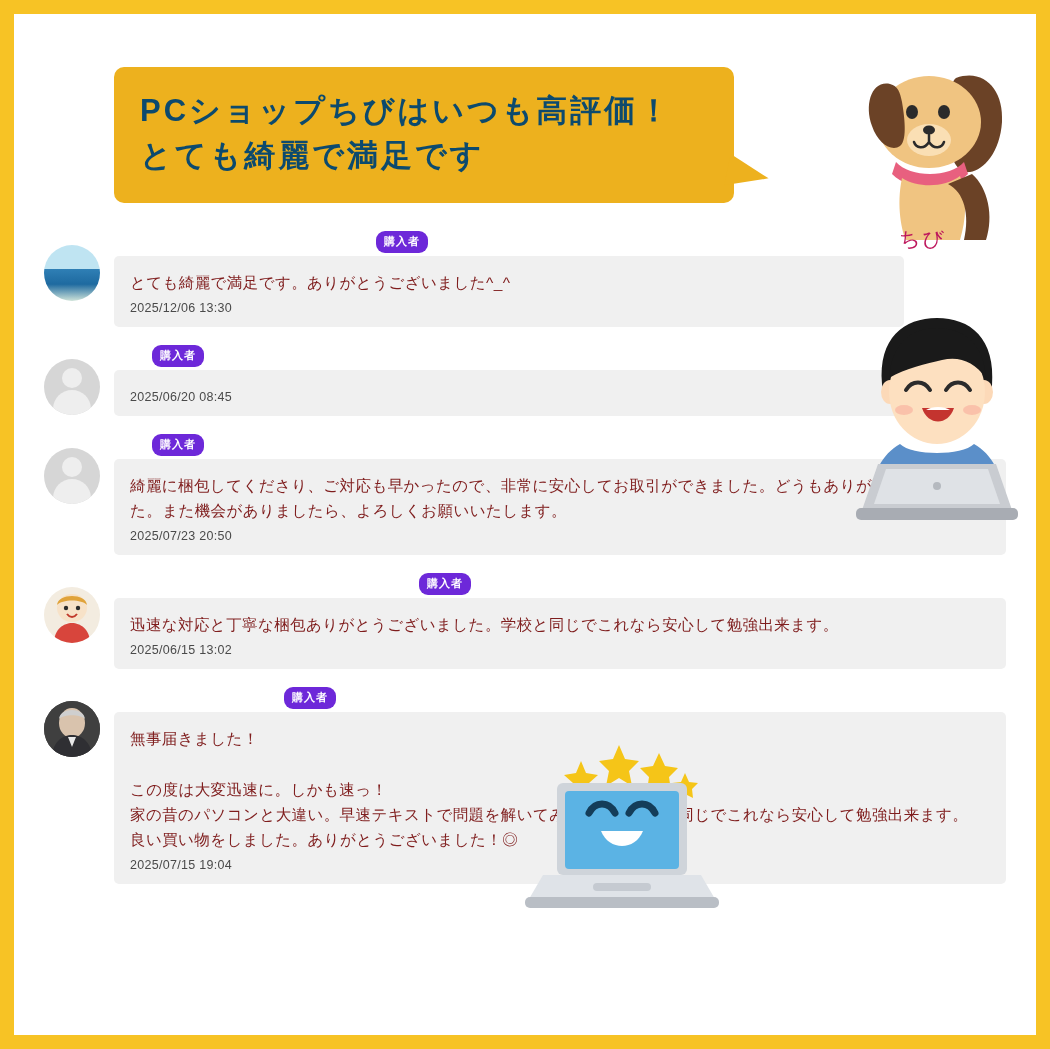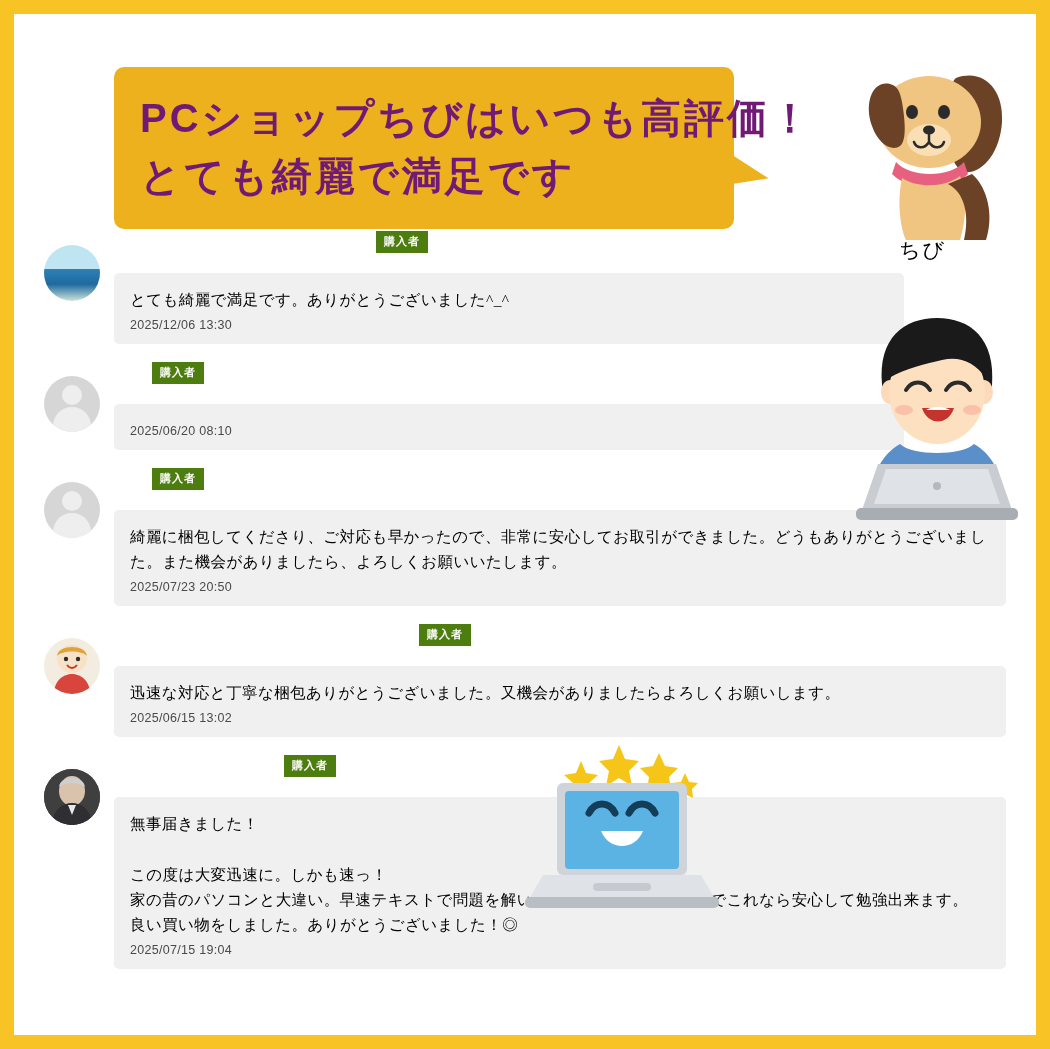--- a/index.html
+++ b/index.html
@@ -35,22 +35,22 @@
   .bubble {
     position: absolute;
     left: 70px;
     top: 27px;
     width: 620px;
     background: #edb11e;
     border-radius: 10px;
     padding: 22px 26px 24px 26px;
   }
   .bubble .line {
-    color: #701a75;
-    font-size: 40px;
+    color: #0c4a6e;
+    font-size: 31px;
     font-weight: bold;
     letter-spacing: 3px;
     line-height: 1.45;
     white-space: nowrap;
   }
   .bubble-tail {
     position: absolute;
     left: 683px;
     top: 118px;
     width: 0;
@@ -65,23 +65,22 @@
     left: 800px;
     top: 20px;
     width: 180px;
     height: 180px;
   }
   .dog-name {
     position: absolute;
     left: 855px;
     top: 185px;
     font-size: 21px;
-    color: #000000;
+    color: #be185d;
     letter-spacing: 2px;
-    margin-top: 11px;
   }
 
   
   .reviews {
     position: relative;
     margin-top: 6px;
   }
   .review {
     position: relative;
     display: flex;
@@ -95,40 +94,40 @@
     border-radius: 50%;
     margin-right: 14px;
     margin-top: 14px;
     overflow: hidden;
     background: #d4d4d4;
     position: relative;
   }
   .rbody { flex: 1 1 auto; position: relative; }
   .badge {
     display: inline-block;
-    background: #4d7c0f;
+    background: #6d28d9;
     color: #ffffff;
     font-size: 11px;
     font-weight: bold;
     letter-spacing: 1px;
     padding: 3px 8px 4px 8px;
-    margin-bottom: 20px;
+    margin-bottom: 3px;
+    border-radius: 9px;
   }
   .bubble-box {
     background: #f0f0f0;
     border-radius: 5px;
     padding: 14px 16px 12px 16px;
   }
   .msg {
     font-size: 15.5px;
-    color: #000000;
+    color: #7f1d1d;
     line-height: 1.62;
     letter-spacing: 0.4px;
     white-space: pre-wrap;
-    font-family: Liberation Serif, serif;
   }
   .time {
     margin-top: 6px;
     font-size: 12.5px;
     color: #4a4a4a;
     letter-spacing: 0.3px;
   }
 
   
   .off-1 { margin-left: 262px; }
@@ -271,21 +270,21 @@
         </div>
       </div>
 
       <div class="review">
         <div class="avatar">
             <div class="av-gray"></div>
           </div>
         <div class="rbody">
           <div class="badge off-2">購入者</div>
           <div class="bubble-box w-narrow">
-            <div class="time">2025/06/20 08:10</div>
+            <div class="time">2025/06/20 08:45</div>
           </div>
         </div>
       </div>
 
       <div class="review">
         <div class="avatar">
             <div class="av-gray"></div>
           </div>
         <div class="rbody">
           <div class="badge off-3">購入者</div>
@@ -304,21 +303,21 @@
             <path d="M13 18 C14 6 42 6 43 18 C38 12 18 12 13 18 Z" fill="#e0a33a"></path>
             <circle cx="22" cy="21" r="2.2" fill="#2b2b2b"></circle>
             <circle cx="34" cy="21" r="2.2" fill="#2b2b2b"></circle>
             <path d="M23 27 C26 31 30 31 33 27" stroke="#c0392b" stroke-width="2" fill="none"></path>
             <path d="M10 56 C10 42 20 36 28 36 C36 36 46 42 46 56 Z" fill="#d8453c"></path>
           </svg>
         </div>
         <div class="rbody">
           <div class="badge off-4">購入者</div>
           <div class="bubble-box w-full">
-            <div class="msg">迅速な対応と丁寧な梱包ありがとうございました。又機会がありましたらよろしくお願いします。</div>
+            <div class="msg">迅速な対応と丁寧な梱包ありがとうございました。学校と同じでこれなら安心して勉強出来ます。</div>
             <div class="time">2025/06/15 13:02</div>
           </div>
         </div>
       </div>
 
       <div class="review">
         <div class="avatar">
           <div class="av-man"></div>
           <svg viewBox="0 0 56 56" width="56" height="56" style="position:absolute;left:0;top:0;">
             <rect width="56" height="56" fill="#3f3f3f"></rect>

